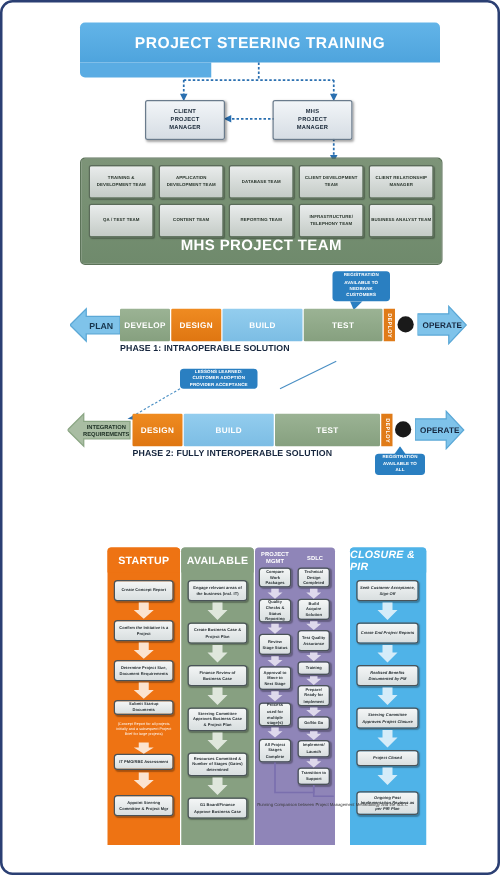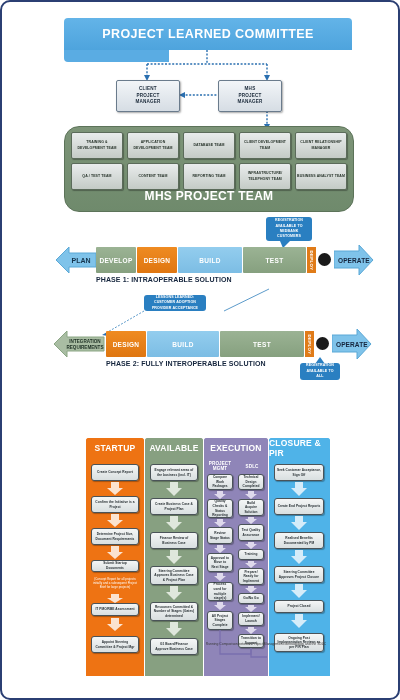--- a/index.html
+++ b/index.html
@@ -37,21 +37,21 @@
     display:flex;flex-direction:column;align-items:center;justify-content:center;
     box-shadow:1px 1px 2px rgba(0,0,0,.35);
   }
   .mgrbox b{font-size:4.6px;font-weight:bold;color:#1b2a3a;line-height:1.45;letter-spacing:.2px;}
   #cpm{left:62px;top:62px;}
   #mpm{left:164px;top:62px;}
 
   .greenbox{
     position:absolute;left:10px;top:108px;width:288px;height:84px;
     background:linear-gradient(180deg,#7d9478 0%,#6f8a6c 100%);
-    border:1px solid #5c7359;border-radius:15px;
+    border:1px solid #5c7359;border-radius:4px;
   }
   .teamgrid{position:absolute;left:6px;top:5px;width:276px;}
   .teamrow{display:flex;gap:4px;margin-bottom:4px;}
   .teamcell{
     flex:1;height:25px;
     background:linear-gradient(180deg,#e9ecec 0%,#c4cbc6 100%);
     border:1px solid #5b6b5a;border-radius:2px;
     display:flex;align-items:center;justify-content:center;text-align:center;
     box-shadow:1px 1px 1px rgba(0,0,0,.3);
   }
@@ -118,21 +118,21 @@
   }
 </style>
 </head>
 <body>
 
 <div id="page">
 
   <div id="org">
 
     <div class="psc">
-      <span>PROJECT LEARNED COMMITTEE</span>
+      <span>PROJECT STEERING TRAINING</span>
     </div>
     <div class="psc-tail"></div>
 
     <svg class="conn" style="left:0;top:30px;width:308px;height:84px;">
       <line x1="153" y1="2" x2="153" y2="16" stroke="#2a6fb0" stroke-width="1.4" stroke-dasharray="2,1.6"></line>
       <line x1="93" y1="16" x2="213" y2="16" stroke="#2a6fb0" stroke-width="1.4" stroke-dasharray="2,1.6"></line>
       <line x1="93" y1="16" x2="93" y2="28" stroke="#2a6fb0" stroke-width="1.4" stroke-dasharray="2,1.6"></line>
       <line x1="213" y1="16" x2="213" y2="28" stroke="#2a6fb0" stroke-width="1.4" stroke-dasharray="2,1.6"></line>
       <polygon points="93,33 90,27 96,27" fill="#2a6fb0"></polygon>
       <polygon points="213,33 210,27 216,27" fill="#2a6fb0"></polygon>
@@ -354,23 +354,20 @@
             <polygon points="25,58 33,58 33,64 37,64 29,72 21,64 25,64"></polygon>
             <polygon points="25,92 33,92 33,98 37,98 29,106 21,98 25,98"></polygon>
             <polygon points="25,128 33,128 33,134 37,134 29,142 21,134 25,134"></polygon>
             <polygon points="25,164 33,164 33,170 37,170 29,178 21,170 25,170"></polygon>
           </g>
         </svg>
       </div>
     </div>
 
     <div class="lane" style="left:118px;width:64px;height:238px;background:#8f85b8;">
-      <div class="lanehdr" style="background:#8f85b8;">
-        <span>EXECUTION</span>
-      </div>
       <div class="lanebody" style="height:218px;">
         <div class="subhdr" style="left:2px;top:3px;width:28px;">
           <span>PROJECT MGMT</span>
         </div>
         <div class="subhdr" style="left:34px;top:6px;width:28px;">
           <span>SDLC</span>
         </div>
 
         <div class="node" style="left:3px;top:16px;width:26px;height:16px;">
             <span>Compare Work Packages</span>
@@ -430,21 +427,21 @@
             <polygon points="44,128 50,128 50,130 53,130 47,135 41,130 44,130"></polygon>
             <polygon points="44,147 50,147 50,149 53,149 47,154 41,149 44,149"></polygon>
             <polygon points="44,169 50,169 50,171 53,171 47,176 41,171 44,171"></polygon>
           </g>
           <path d="M16,172 L16,196 L47,196 L47,191" stroke="#7a6fae" stroke-width="1.3" fill="none"></path>
           <path d="M47,190 L47,199 L63,199" stroke="#7a6fae" stroke-width="1.3" fill="none"></path>
         </svg>
       </div>
     </div>
 
-    <div class="lane" style="left:183px;width:61px;height:238px;background:#4fb3e8;">
+    <div class="lane" style="left:194px;width:61px;height:238px;background:#4fb3e8;font-style:italic;">
       <div class="lanehdr" style="background:#4fb3e8;">
         <span>CLOSURE &amp; PIR</span>
       </div>
       <div class="lanebody" style="height:218px;">
         <div class="node" style="left:5px;top:6px;width:50px;height:17px;">
             <span>Seek Customer Acceptance, Sign Off</span>
           </div>
         <div class="node" style="left:5px;top:40px;width:50px;height:17px;">
             <span>Create End Project Reports</span>
           </div>

